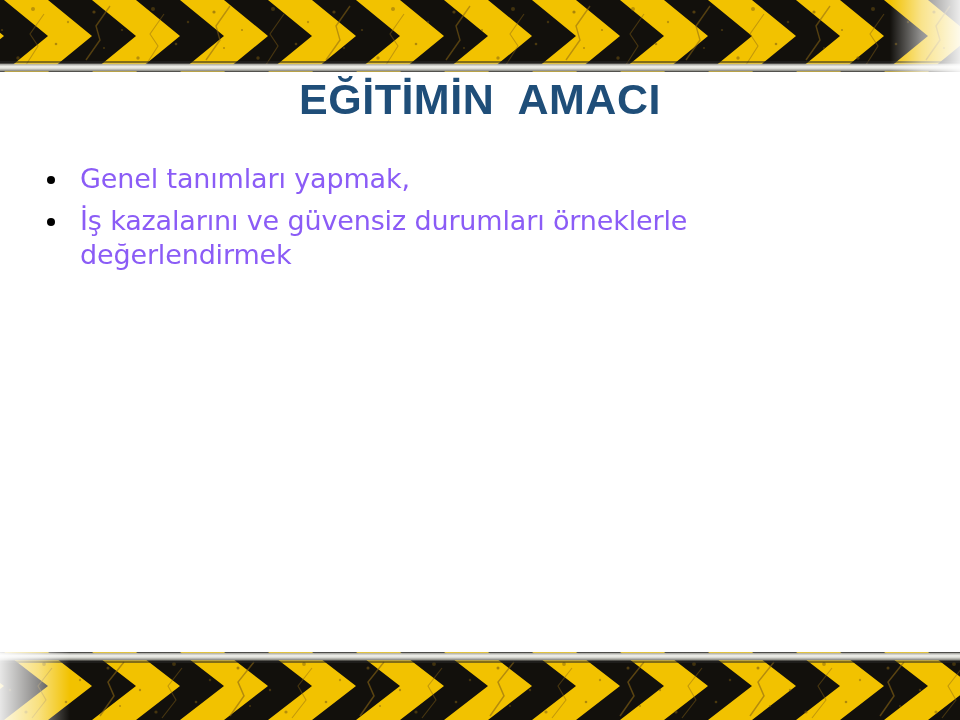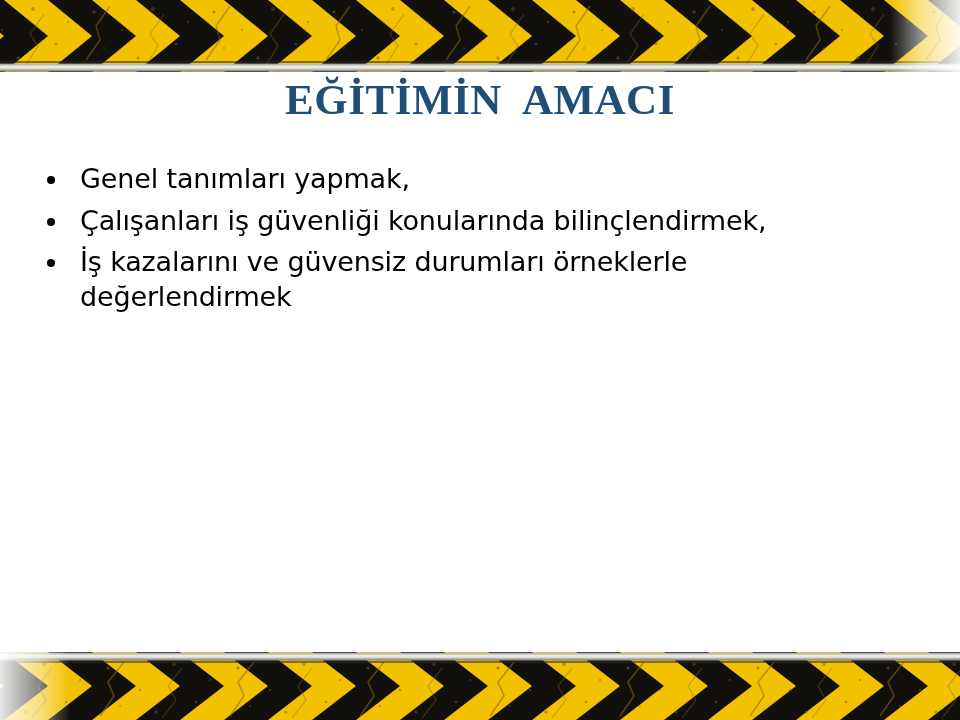--- a/index.html
+++ b/index.html
@@ -92,21 +92,21 @@
   .hazard-band.top .band-rule { bottom: 9px; }
   .hazard-band.bottom .band-rule { top: 9px; }
 
   
   #title {
     position: absolute;
     left: 0;
     top: 77px;
     width: 960px;
     text-align: center;
-    font-family: Liberation Serif, serif;
+    font-family: Liberation Sans, sans-serif;
     font-weight: bold;
     font-size: 43px;
     letter-spacing: 0.5px;
     color: #1F4E79;
     line-height: 1.05;
     white-space: pre;
   }
 
   
   #body-list {
@@ -119,21 +119,21 @@
     list-style: none;
   }
 
   .bullet-item {
     position: relative;
     padding-left: 44px;
     margin: 0 0 7px 0;
     font-family: "DejaVu Sans", "Liberation Sans", sans-serif;
     font-size: 27px;
     line-height: 1.28;
-    color: #000000;
+    color: #8b5cf6;
     letter-spacing: -0.15px;
   }
 
   .bullet-marker {
     position: absolute;
     left: 11px;
     top: 0.52em;
     width: 8px;
     height: 8px;
     border-radius: 50%;
@@ -193,24 +193,20 @@
 
   <div id="title">EĞİTİMİN  AMACI</div>
 
   <ul id="body-list">
 
     <li class="bullet-item">
       <span class="bullet-marker"></span>
       <span class="bullet-text">Genel tanımları yapmak,</span>
     </li>
 
-    <li class="bullet-item">
-      <span class="bullet-marker"></span>
-      <span class="bullet-text">Çalışanları iş güvenliği konularında bilinçlendirmek,</span>
-    </li>
 
 
 
 
     <li class="bullet-item">
       <span class="bullet-marker"></span>
       <span class="bullet-text">İş kazalarını ve güvensiz durumları örneklerle
 değerlendirmek</span>
     </li>
 

